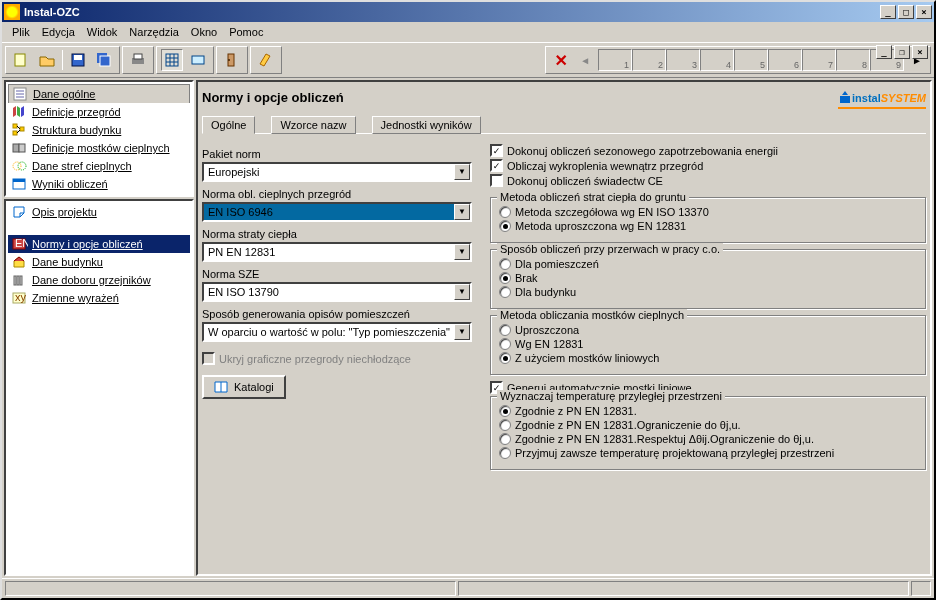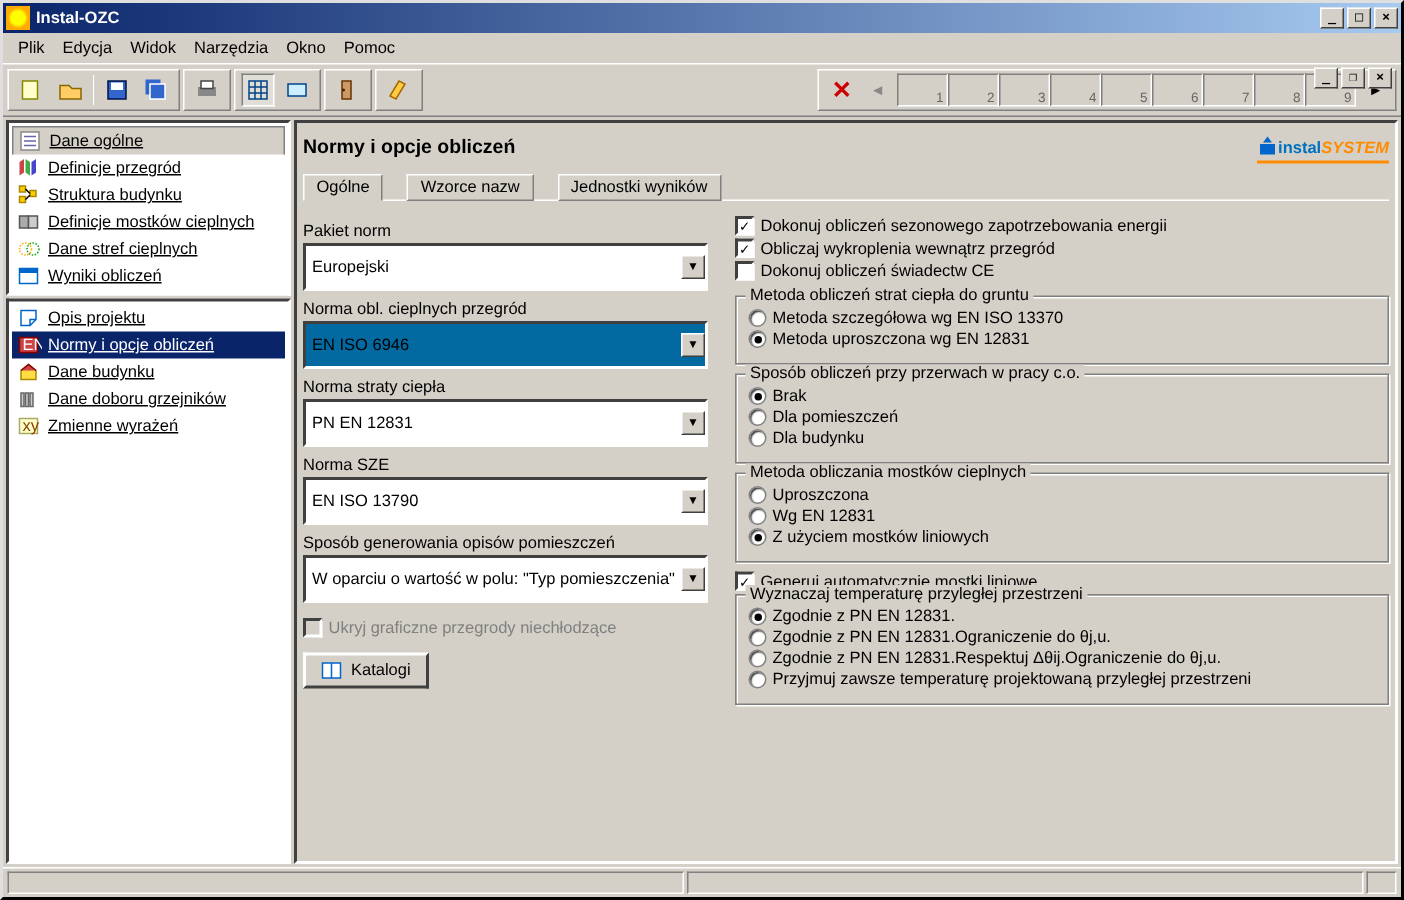--- a/index.html
+++ b/index.html
@@ -22,38 +22,38 @@
 .nav-nums { display: flex; }
 .nav-num { width: 34px; height: 22px; border: 1px solid; border-color: #808080 #fff #fff #808080; font-size: 9px; text-align: right; padding: 10px 2px 0 0; color: #666; }
 .arrow { color: #888; font-size: 10px; padding: 0 4px; }
 .arrow.active { color: #000; }
 .content { flex: 1; display: flex; padding: 2px; background: #d4d0c8; overflow: hidden; }
 .sidebar { width: 190px; display: flex; flex-direction: column; gap: 2px; }
 .panel { border: 2px solid; border-color: #404040 #fff #fff #404040; background: #fff; padding: 2px; }
 .panel.top { flex: 0 0 auto; }
 .panel.bottom { flex: 1; }
 .tree-item { padding: 2px 4px; display: flex; align-items: center; gap: 4px; cursor: pointer; color: #000; text-decoration: underline; }
-.tree-item.sel { background: #0a246a; color: #fff; }
+.tree-item.sel { background: #0a246a; color: #fff; margin-top: 14px; }
 .tree-item.tab-active { background: #d4d0c8; border: 1px solid #808080; border-bottom: none; }
 .ticon { width: 16px; height: 14px; flex-shrink: 0; }
 .main { flex: 1; margin-left: 2px; border: 2px solid; border-color: #404040 #fff #fff #404040; background: #d4d0c8; padding: 4px; position: relative; }
 .main-header { display: flex; justify-content: space-between; align-items: center; }
 .main-title { font-weight: bold; font-size: 13px; }
 .brand { font-size: 18px; font-style: italic; }
 .brand .b2 { color: #0070c0; font-weight: bold; font-style: normal; }
 .brand .b3 { color: #ff8c00; font-weight: bold; font-style: italic; }
 .underline { border-bottom: 2px solid #ff8c00; }
 .tabs { margin-top: 6px; border-bottom: 1px solid #fff; }
 .tab { display: inline-block; padding: 2px 8px; border: 1px solid; border-color: #fff #808080 #d4d0c8 #fff; background: #d4d0c8; margin-right: 16px; cursor: pointer; position: relative; top: 1px; }
 .tab.active { border-bottom-color: #d4d0c8; }
 .tab.inactive { border-color: #fff #808080 #808080 #fff; }
 .form-area { display: flex; gap: 8px; padding-top: 8px; }
 .col { flex: 1; }
 .label { display: block; margin-top: 6px; margin-bottom: 2px; }
-.combo { width: 270px; height: 32px; border: 2px solid; border-color: #404040 #fff #fff #404040; background: #fff; display: flex; align-items: center; }
+.combo { width: 270px; height: 20px; border: 2px solid; border-color: #404040 #fff #fff #404040; background: #fff; display: flex; align-items: center; }
 .combo.yellow { background: #0369a1; }
 .combo input { border: none; flex: 1; padding: 0 4px; background: transparent; font-size: 11px; outline: none; }
 .combo .dd { width: 16px; height: 16px; background: #d4d0c8; border: 1px solid; border-color: #fff #404040 #404040 #fff; text-align: center; font-size: 8px; line-height: 14px; }
 .cb-row { display: flex; align-items: center; gap: 4px; margin: 2px 0; }
 .cb-row.disabled { color: #808080; }
 .check { width: 13px; height: 13px; border: 2px solid; border-color: #404040 #fff #fff #404040; background: #fff; font-size: 9px; text-align: center; line-height: 10px; }
 .check.disabled { background: #d4d0c8; }
 .radio { width: 12px; height: 12px; border-radius: 50%; border: 1px solid #808080; background: #fff; display: flex; align-items: center; justify-content: center; box-shadow: inset 1px 1px 1px #404040; }
 .radio.sel::after { content: ''; width: 5px; height: 5px; background: #000; border-radius: 50%; }
 .group { border: 1px solid #808080; box-shadow: 1px 1px 0 #fff inset, 1px 1px 0 #fff; padding: 6px 8px 8px 8px; margin-bottom: 6px; position: relative; }
@@ -354,26 +354,26 @@
               </div>
             <div class="cb-row">
                 <div class="radio sel"></div>
                 <span>Metoda uproszczona wg EN 12831</span>
               </div>
           </div>
 
           <div class="group">
             <span class="group-title">Sposób obliczeń przy przerwach w pracy c.o.</span>
             <div class="cb-row">
+                <div class="radio"></div>
+                <span>Dla pomieszczeń</span>
+              </div>
+            <div class="cb-row">
                 <div class="radio sel"></div>
                 <span>Brak</span>
-              </div>
-            <div class="cb-row">
-                <div class="radio"></div>
-                <span>Dla pomieszczeń</span>
               </div>
             <div class="cb-row">
                 <div class="radio"></div>
                 <span>Dla budynku</span>
               </div>
           </div>
 
           <div class="group">
             <span class="group-title">Metoda obliczania mostków cieplnych</span>
             <div class="cb-row">

